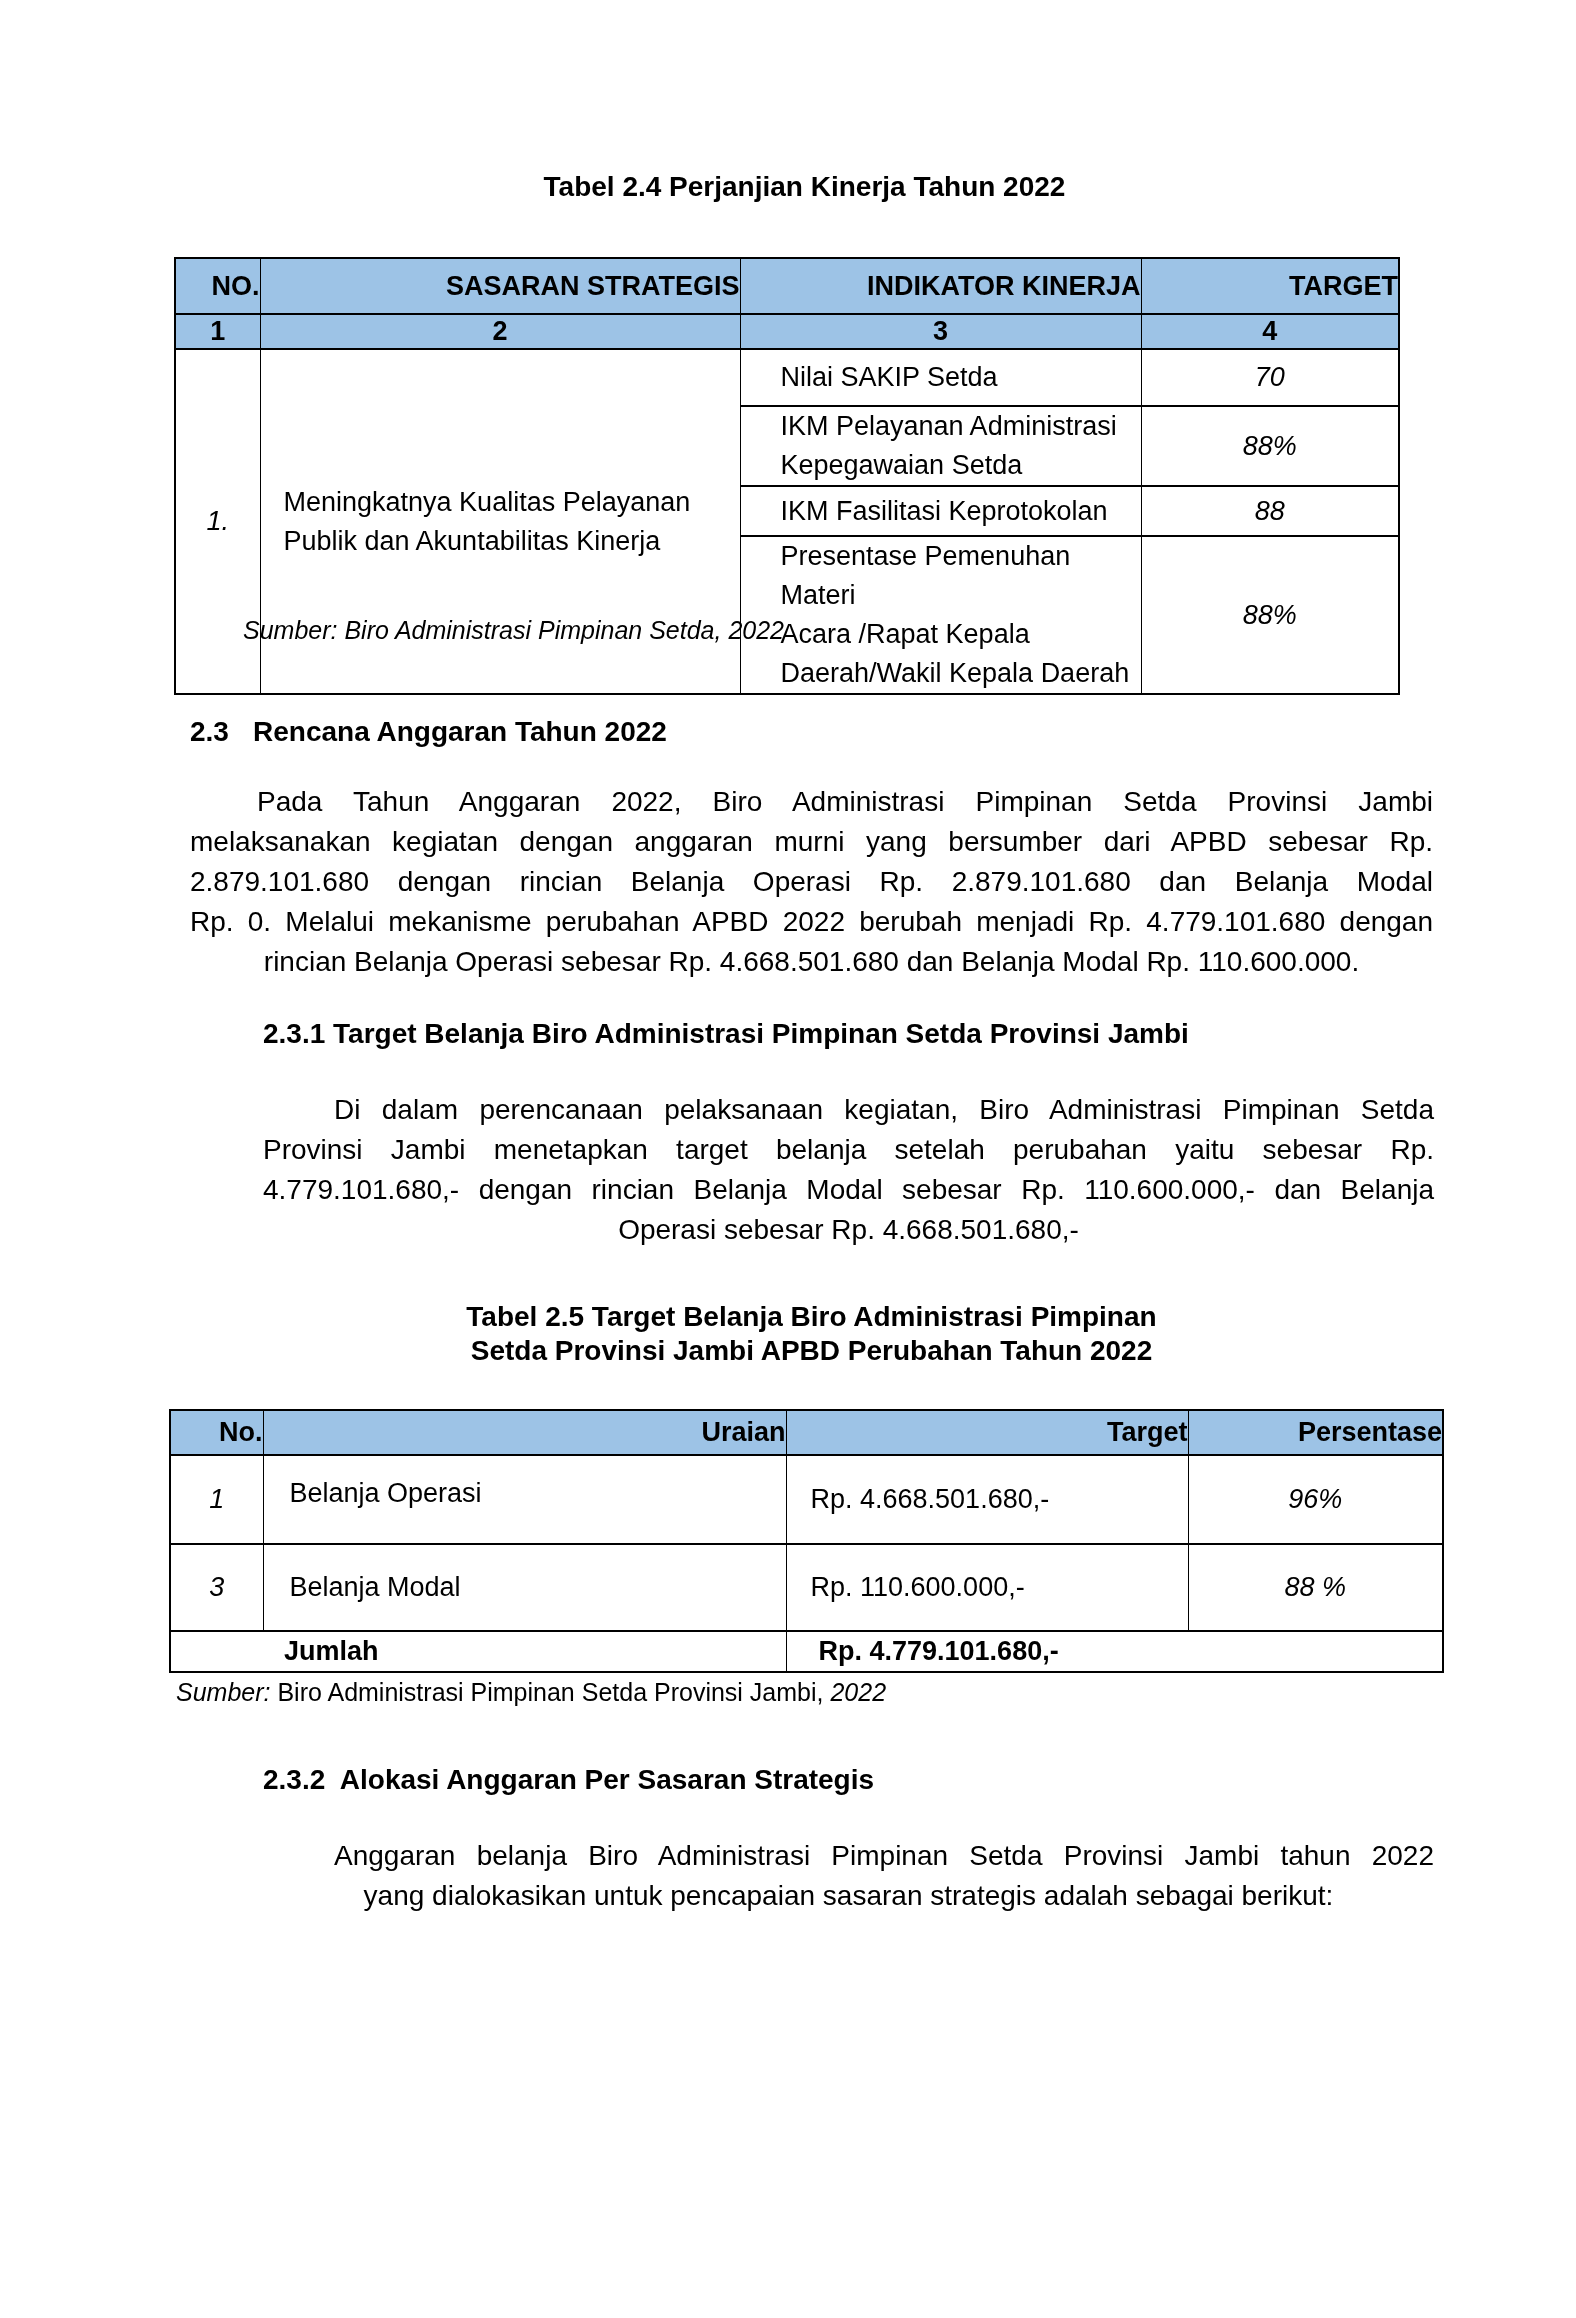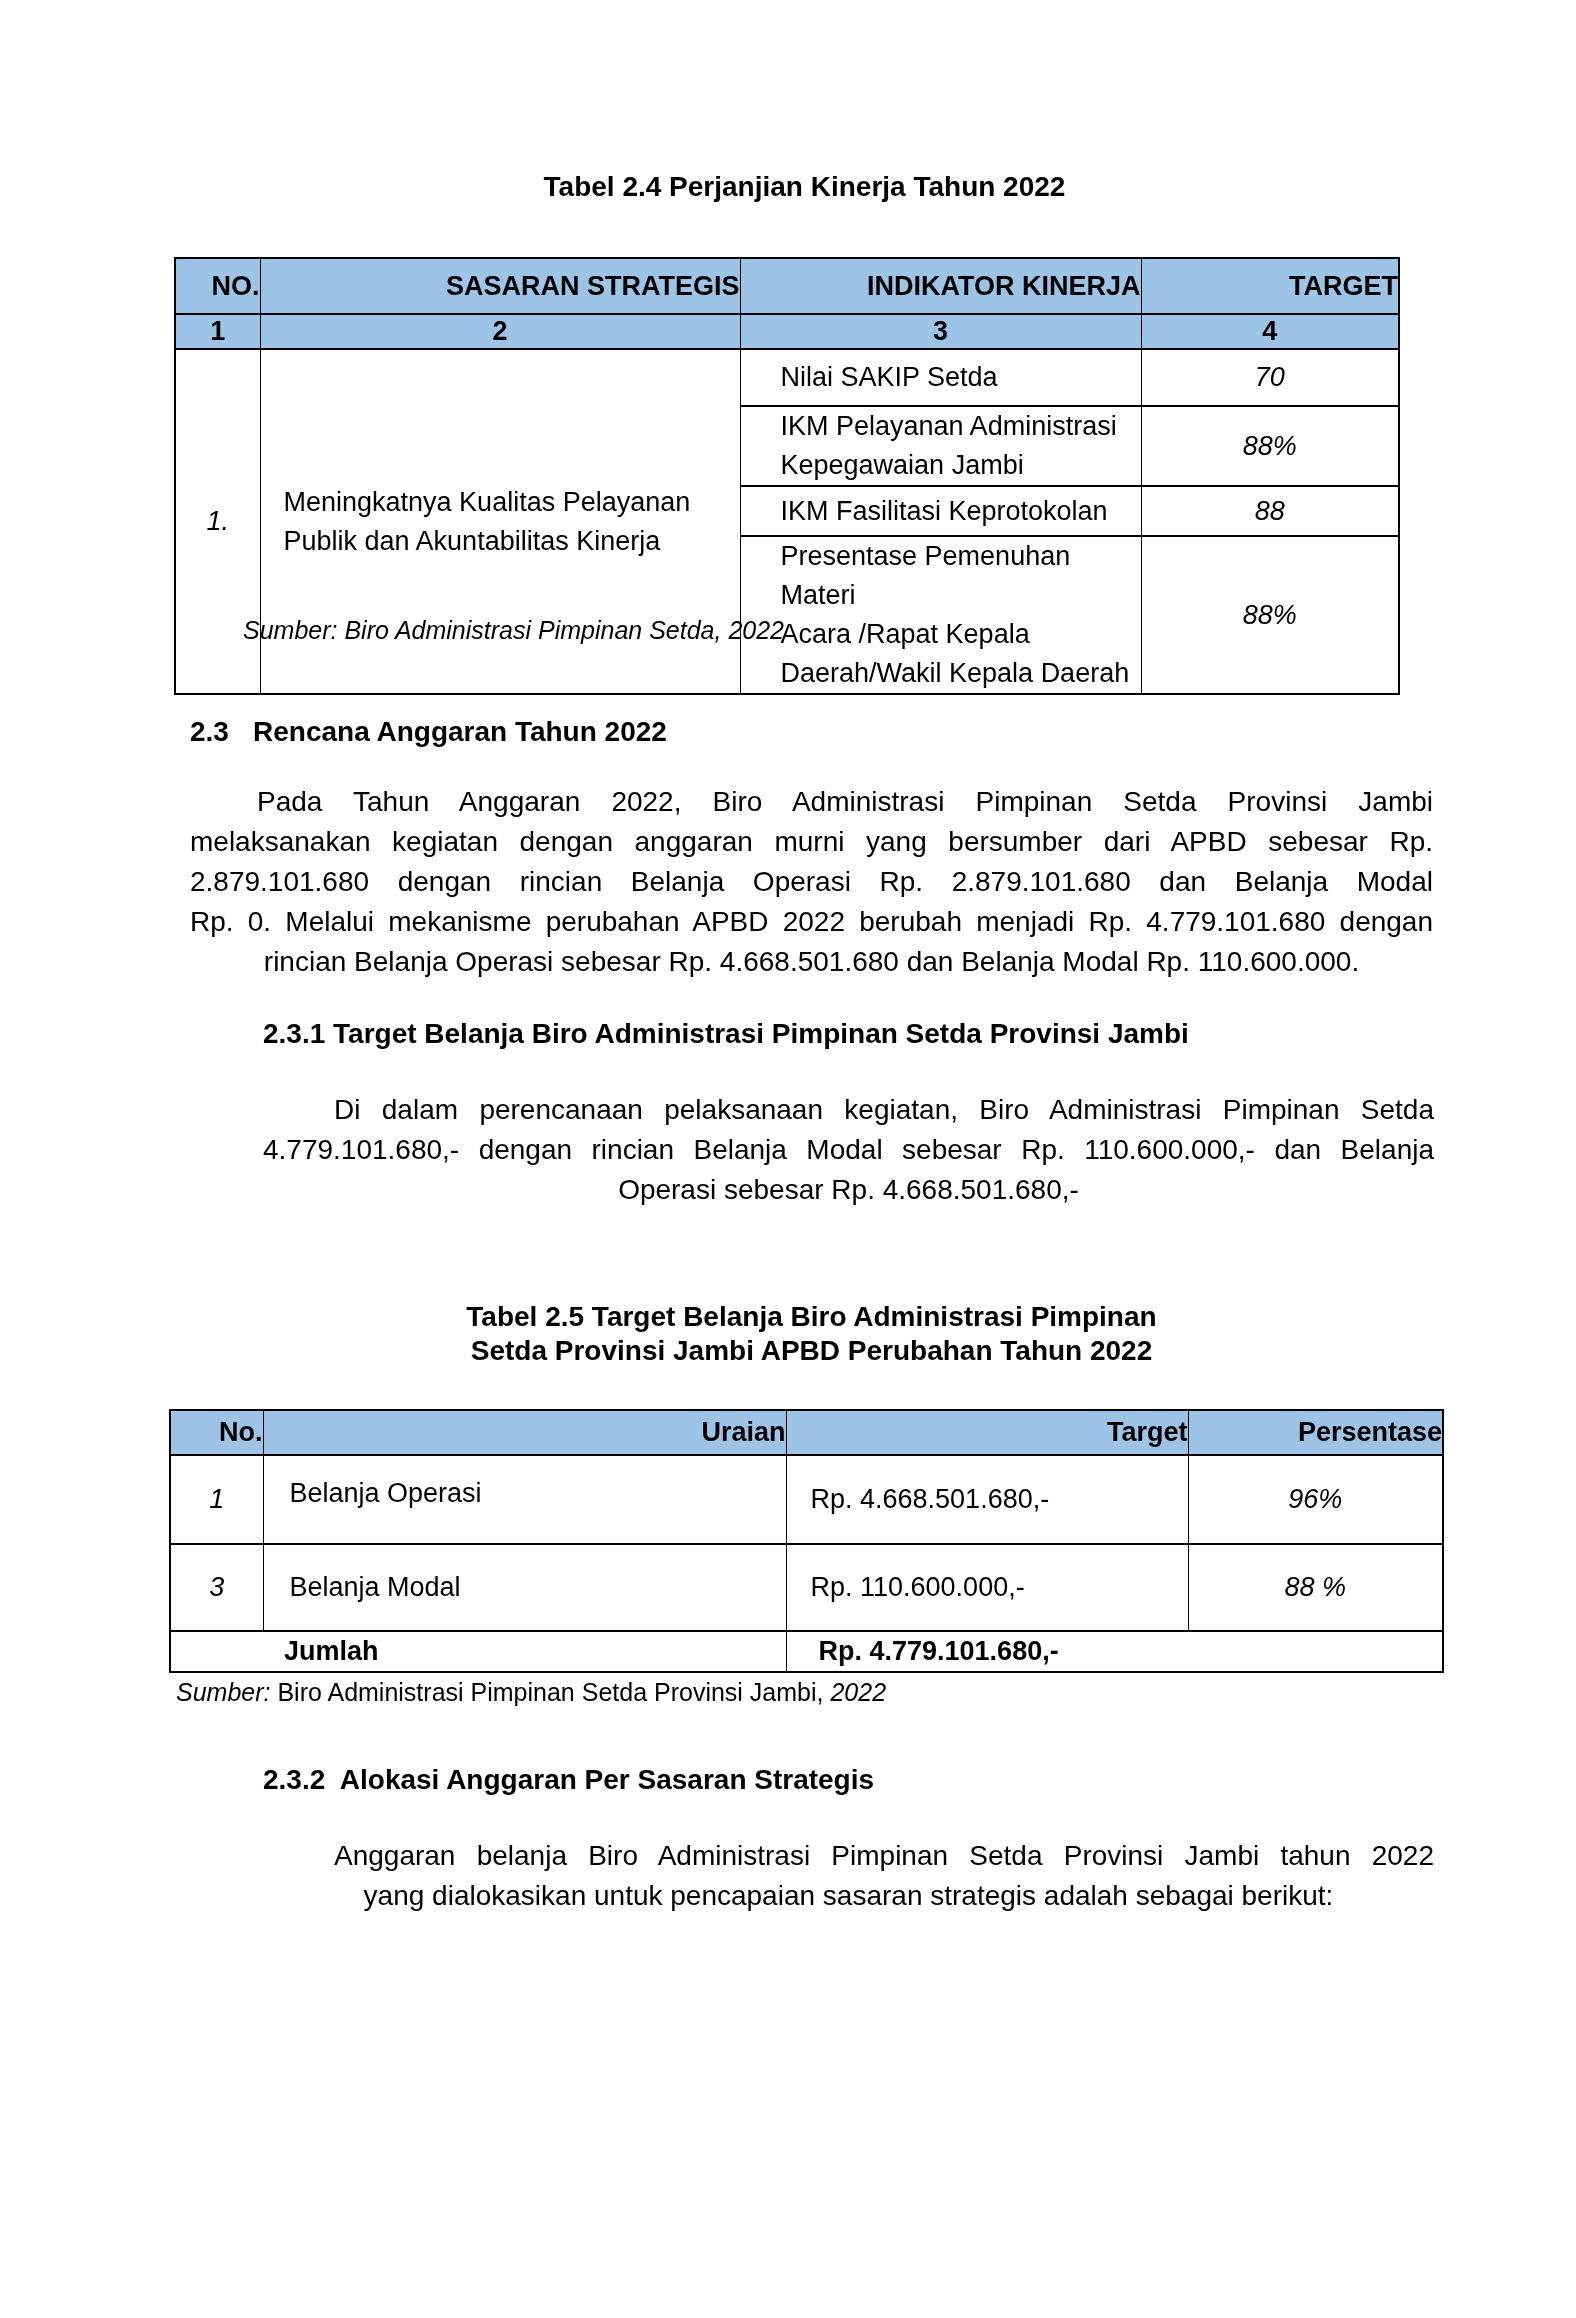--- a/index.html
+++ b/index.html
@@ -95,21 +95,21 @@
       <div>Publik dan Akuntabilitas Kinerja</div>
     </td>
     <td class="cell-left ind">
       <div>Nilai SAKIP Setda</div>
     </td>
     <td class="cell-center">70</td>
   </tr>
   <tr style="height:70px">
     <td class="cell-left ind">
       <div>IKM Pelayanan Administrasi</div>
-      <div>Kepegawaian Jambi</div>
+      <div>Kepegawaian Setda</div>
     </td>
     <td class="cell-center">88%</td>
   </tr>
   <tr style="height:50px">
     <td class="cell-left ind">
       <div>IKM Fasilitasi Keprotokolan</div>
     </td>
     <td class="cell-center">88</td>
   </tr>
   <tr style="height:88px">
@@ -132,20 +132,21 @@
   <div class="jline">melaksanakan kegiatan dengan anggaran murni yang bersumber dari APBD sebesar Rp.</div>
   <div class="jline">2.879.101.680 dengan rincian Belanja Operasi Rp. 2.879.101.680 dan Belanja Modal</div>
   <div class="jline">Rp. 0. Melalui mekanisme perubahan APBD 2022 berubah menjadi Rp. 4.779.101.680 dengan</div>
   <div class="jlast">rincian Belanja Operasi sebesar Rp. 4.668.501.680 dan Belanja Modal Rp. 110.600.000.</div>
 </div>
 
 <div class="abs heading h231">2.3.1 Target Belanja Biro Administrasi Pimpinan Setda Provinsi Jambi</div>
 
 <div class="abs para p231">
   <div class="jline indent2">Di dalam perencanaan pelaksanaan kegiatan, Biro Administrasi Pimpinan Setda</div>
+  <div class="jline">Provinsi Jambi menetapkan target belanja setelah perubahan yaitu sebesar Rp.</div>
   <div class="jline">4.779.101.680,-  dengan rincian Belanja Modal sebesar Rp. 110.600.000,- dan Belanja</div>
   <div class="jlast">Operasi sebesar Rp. 4.668.501.680,-</div>
 </div>
 
 <div class="abs t25-title">
   <div>Tabel 2.5 Target Belanja Biro Administrasi Pimpinan</div>
   <div>Setda Provinsi Jambi APBD Perubahan Tahun 2022</div>
 </div>
 
 <table class="abs t25">

